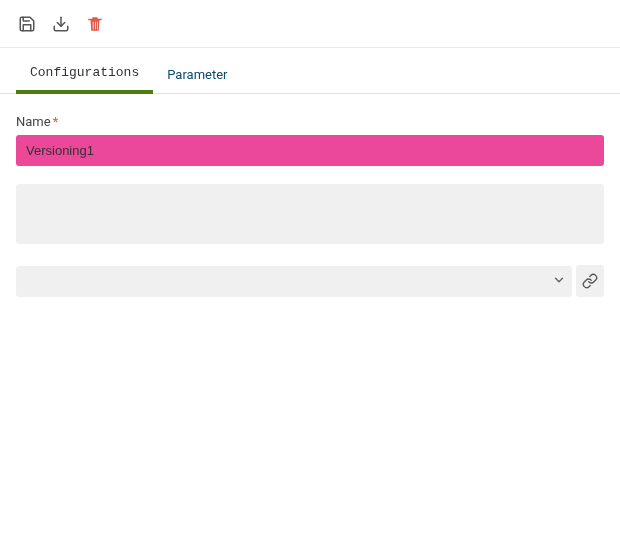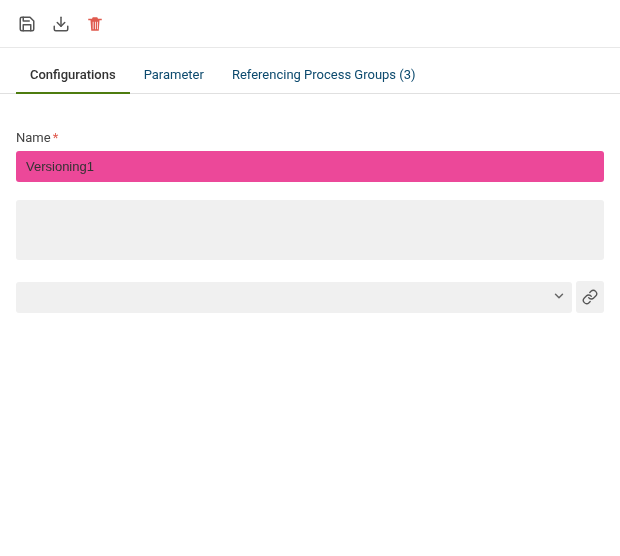--- a/index.html
+++ b/index.html
@@ -61,38 +61,38 @@
       cursor: pointer;
       font-size: 13px;
       color: #0c4a6e;
       border-bottom: 2px solid transparent;
       margin-bottom: -1px;
       white-space: nowrap;
     }
 
     .tab.active {
       color: #333;
-      border-bottom: 2px solid #4d7c0f;
+      border-bottom: 4px solid #4d7c0f;
       font-weight: 500;
+      font-family: Liberation Mono, monospace;
     }
 
     .content {
       padding: 20px 16px;
     }
 
     .field-group {
       margin-bottom: 18px;
     }
 
     .field-label {
       font-size: 13px;
       color: #444;
       margin-bottom: 6px;
       display: block;
-      margin-top: 16px;
     }
 
     .field-label .required {
       color: #e05a4e;
       margin-left: 2px;
     }
 
     .field-input {
       width: 100%;
       padding: 8px 10px;
@@ -184,21 +184,20 @@
   <div class="toolbar-icon delete-icon" title="Delete">
     <svg viewBox="0 0 24 24" fill="#e05a4e" stroke="none">
       <path d="M9 3h6l1 2H8L9 3zM3 5h18v2H3V5zm3 2h12l-1 14H7L6 7zm3 2v10h1V9H9zm3 0v10h1V9h-1zm3 0v10h1V9h-1z"></path>
     </svg>
   </div>
 </div>
 
 <div class="tabs">
   <div class="tab active">Configurations</div>
   <div class="tab">Parameter</div>
-  <div class="tab">Referencing Process Groups (3)</div>
 </div>
 
 <div class="content">
 
   <div class="field-group">
     <label class="field-label">
       <span>Name</span><span class="required">*</span>
     </label>
     <input type="text" class="field-input" value="Versioning1" style="">
   </div>

